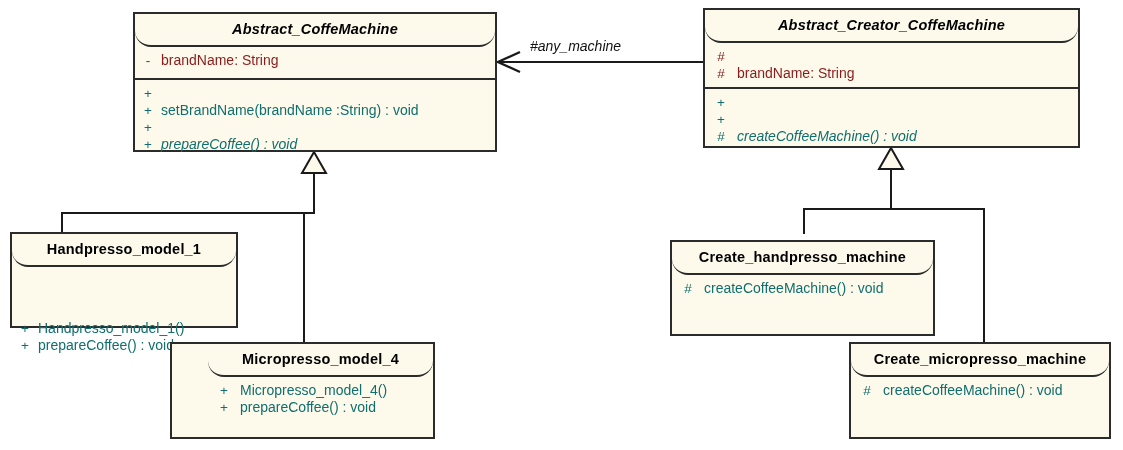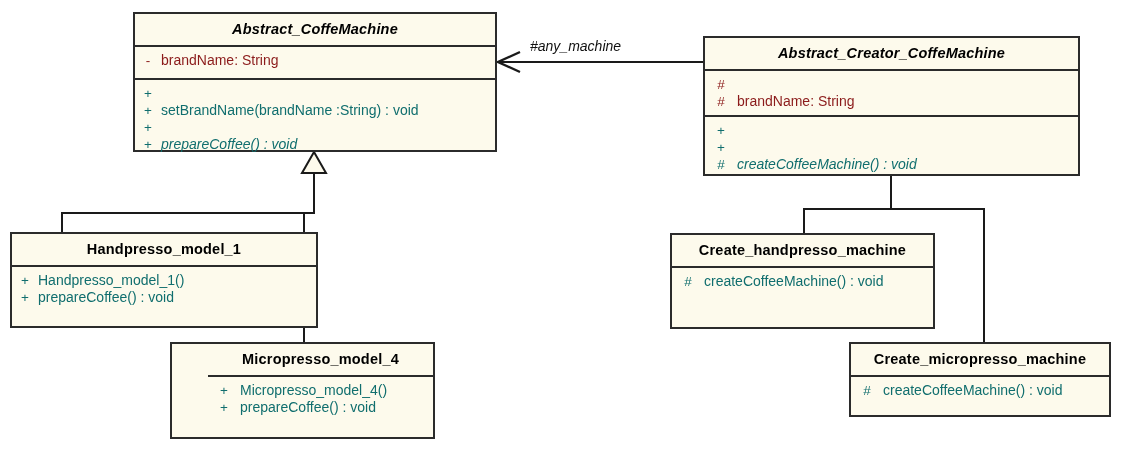--- a/index.html
+++ b/index.html
@@ -29,20 +29,21 @@
     box-sizing: border-box;
     width: 100%;
     text-align: center;
     font-weight: bold;
     font-size: 14.5px;
     color: #000000;
     letter-spacing: 0.2px;
     padding: 7px 4px 8px 4px;
     border-bottom: 2px solid #2b2b2b;
     white-space: nowrap;
+    border-radius: 16px;
   }
   .uml-title.abstract { font-style: italic; }
 
   .uml-compartment {
     box-sizing: border-box;
     width: 100%;
     padding: 5px 0 5px 0;
     flex: 0 0 auto;
   }
   .uml-compartment.bordered { border-bottom: 2px solid #2b2b2b; }
@@ -147,21 +148,21 @@
       <div class="uml-row meth">
         <span class="uml-vis">+</span>
       </div>
       <div class="uml-row meth">
         <span class="uml-vis">+</span>
         <span class="uml-text italic">prepareCoffee() : void</span>
       </div>
     </div>
   </div>
 
-  <div class="uml-class indent-lg" style="left:703px; top:8px; width:377px; height:140px;margin-top:28px;">
+  <div class="uml-class indent-lg" style="left:703px; top:8px; width:377px; height:140px;">
     <div class="uml-title abstract">Abstract_Creator_CoffeMachine</div>
     <div class="uml-compartment bordered" style="height:46px;">
       <div class="uml-row attr">
         <span class="uml-vis">#</span>
       </div>
       <div class="uml-row attr">
         <span class="uml-vis">#</span>
         <span class="uml-text">brandName:  String</span>
       </div>
     </div>
@@ -172,21 +173,21 @@
       <div class="uml-row meth">
         <span class="uml-vis">+</span>
       </div>
       <div class="uml-row meth">
         <span class="uml-vis">#</span>
         <span class="uml-text italic">createCoffeeMachine() : void</span>
       </div>
     </div>
   </div>
 
-  <div class="uml-class" style="left:10px; top:232px; width:308px; height:96px;">
+  <div class="uml-class" style="left:10px; top:232px; width:228px; height:96px;gap:48px;">
     <div class="uml-title">Handpresso_model_1</div>
     <div class="uml-compartment grow">
       <div class="uml-row meth">
         <span class="uml-vis">+</span>
         <span class="uml-text">Handpresso_model_1()</span>
       </div>
       <div class="uml-row meth">
         <span class="uml-vis">+</span>
         <span class="uml-text">prepareCoffee() : void</span>
       </div>
@@ -200,31 +201,31 @@
         <span class="uml-vis">+</span>
         <span class="uml-text">Micropresso_model_4()</span>
       </div>
       <div class="uml-row meth">
         <span class="uml-vis">+</span>
         <span class="uml-text">prepareCoffee() : void</span>
       </div>
     </div>
   </div>
 
-  <div class="uml-class indent-lg" style="left:670px; top:233px; width:265px; height:96px;">
+  <div class="uml-class indent-lg" style="left:670px; top:240px; width:265px; height:96px;">
     <div class="uml-title">Create_handpresso_machine</div>
     <div class="uml-compartment grow">
       <div class="uml-row meth">
         <span class="uml-vis">#</span>
         <span class="uml-text">createCoffeeMachine() : void</span>
       </div>
     </div>
   </div>
 
-  <div class="uml-class indent-lg" style="left:849px; top:342px; width:262px; height:75px;">
+  <div class="uml-class indent-lg" style="left:849px; top:342px; width:262px; height:97px;">
     <div class="uml-title">Create_micropresso_machine</div>
     <div class="uml-compartment grow">
       <div class="uml-row meth">
         <span class="uml-vis">#</span>
         <span class="uml-text">createCoffeeMachine() : void</span>
       </div>
     </div>
   </div>
 
 </div>

